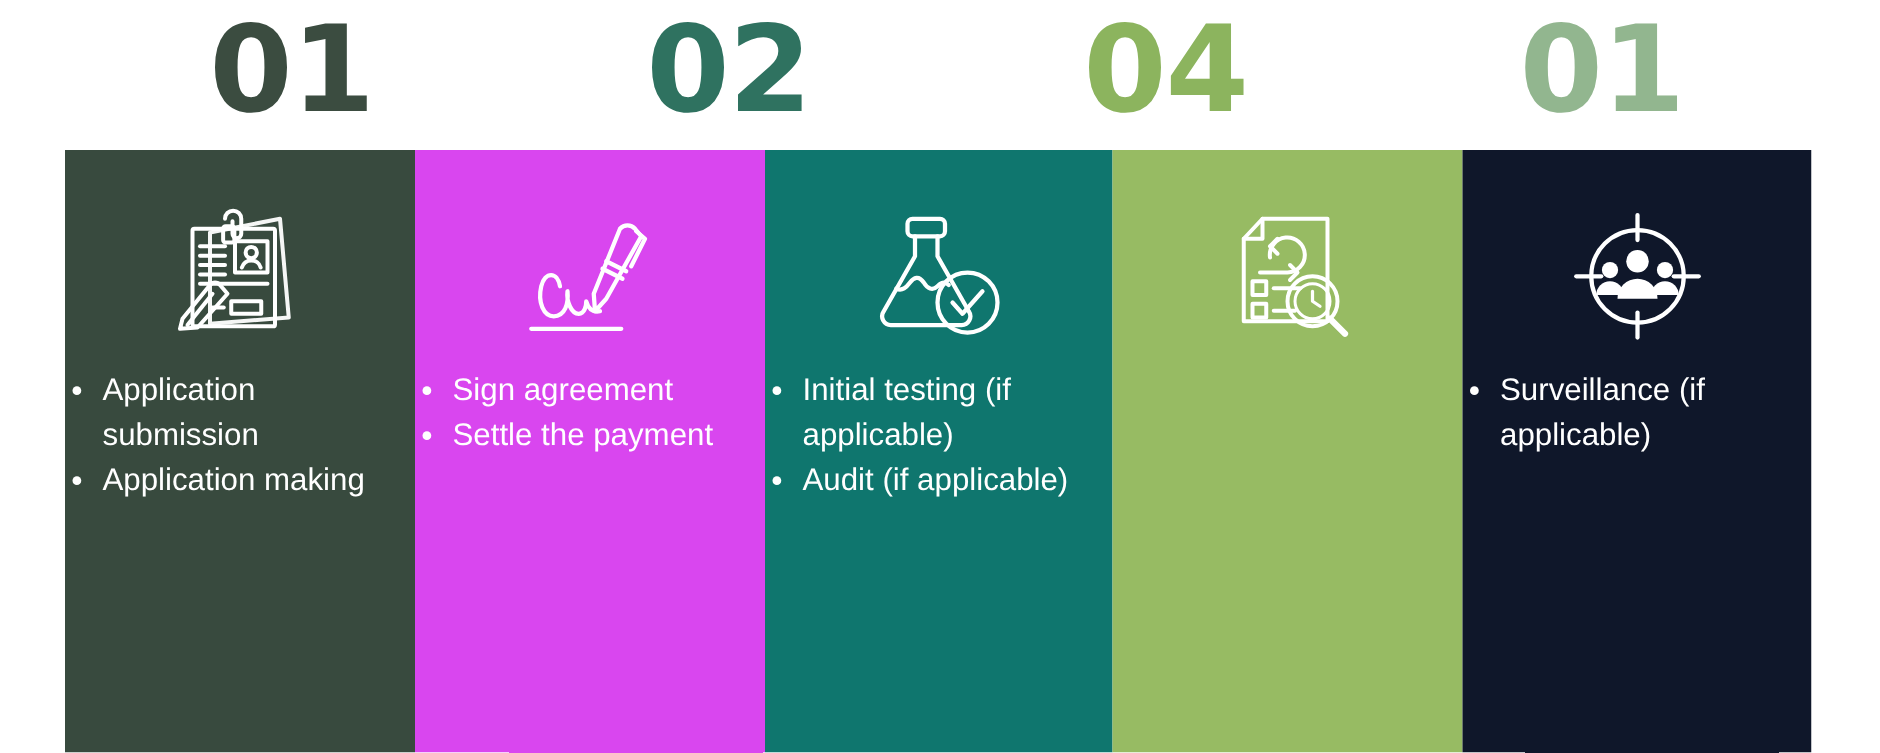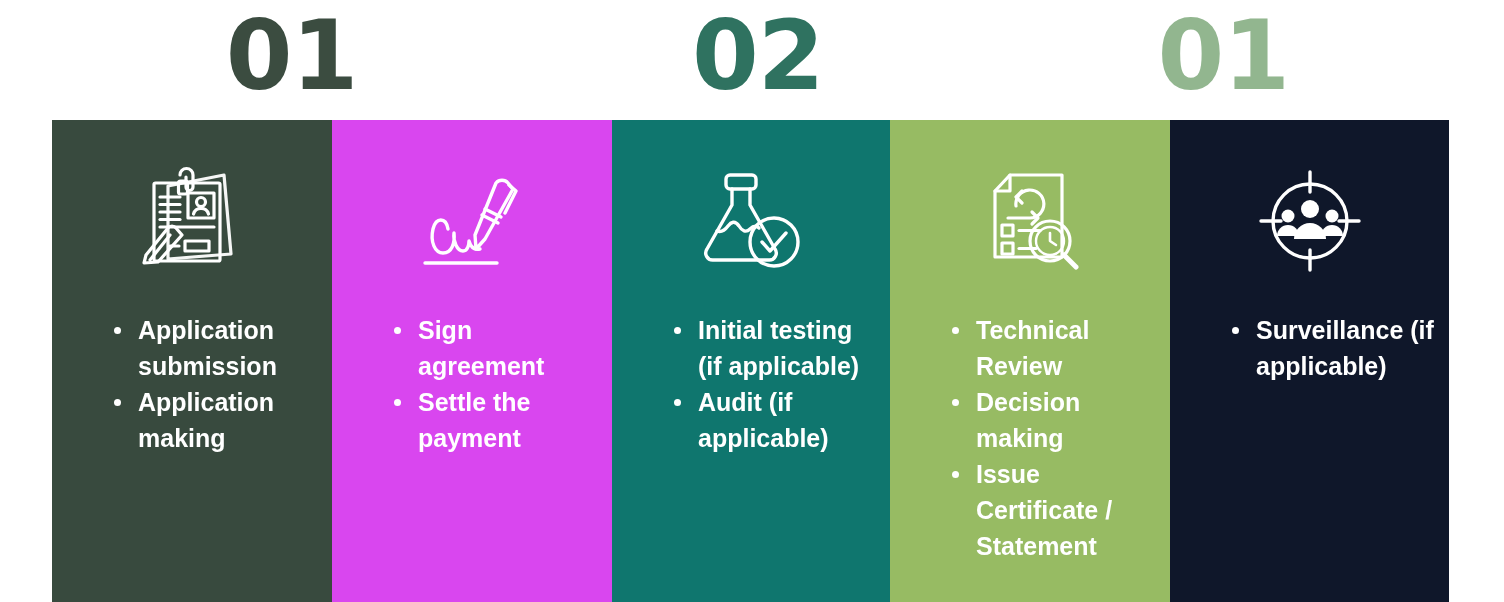--- a/index.html
+++ b/index.html
@@ -87,26 +87,24 @@
     justify-content: center;
   }
 
   .icon-wrap svg {
     width: 120px;
     height: 120px;
     display: block;
   }
 
   .bullet-list {
-    margin-top: 26px;
+    margin-top: 8px;
     width: 100%;
-    padding-left: 56px;
     padding-right: 20px;
     list-style: none;
-    font-weight: bold;
   }
 
   .bullet-item {
     position: relative;
     color: #ffffff;
     font-size: 25px;
     line-height: 36px;
     font-family: "Liberation Sans", sans-serif;
     margin-bottom: 0px;
     padding-left: 30px;
@@ -130,20 +128,23 @@
 <body style="background: rgb(255, 255, 255);">
 
 <div class="infographic">
 
   <div class="numbers-row">
     <div class="number-cell n1">
       <span class="step-number" style="color: rgb(59, 76, 64);">01</span>
     </div>
     <div class="number-cell n2">
       <span class="step-number" style="color: rgb(47, 114, 96);">02</span>
+    </div>
+    <div class="number-cell n4">
+      <span class="step-number" style="color: rgb(140, 180, 94);">04</span>
     </div>
     <div class="number-cell n5">
       <span class="step-number" style="color: rgb(146, 182, 143);">01</span>
     </div>
   </div>
 
   <div class="panels-row">
 
     <div class="panel p1" style="background: rgb(56, 74, 62);">
       <div class="icon-wrap">
@@ -216,25 +217,20 @@
           <rect x="32" y="64" width="11" height="11"></rect>
           <rect x="32" y="82" width="11" height="11"></rect>
           <line x1="49" y1="69.5" x2="70" y2="69.5"></line>
           <line x1="49" y1="87.5" x2="66" y2="87.5"></line>
           <circle cx="80" cy="80" r="20"></circle>
           <circle cx="80" cy="80" r="14" stroke-width="2.4"></circle>
           <path d="M80 72 L80 80 L86 84" stroke-width="2.6"></path>
           <line x1="94" y1="94" x2="106" y2="106" stroke-width="5"></line>
         </svg>
       </div>
-      <ul class="bullet-list">
-        <li class="bullet-item">Technical Review</li>
-        <li class="bullet-item">Decision making</li>
-        <li class="bullet-item">Issue Certificate / Statement</li>
-      </ul>
     </div>
 
     <div class="panel p5" style="background: #0f172a;">
       <div class="icon-wrap">
         <svg viewBox="0 0 120 120" fill="none" stroke="#ffffff" stroke-width="3.4" stroke-linecap="round" stroke-linejoin="round">
           <circle cx="60" cy="60" r="37"></circle>
           <line x1="60" y1="11" x2="60" y2="31"></line>
           <line x1="60" y1="89" x2="60" y2="109"></line>
           <line x1="11" y1="60" x2="31" y2="60"></line>
           <line x1="89" y1="60" x2="109" y2="60"></line>

